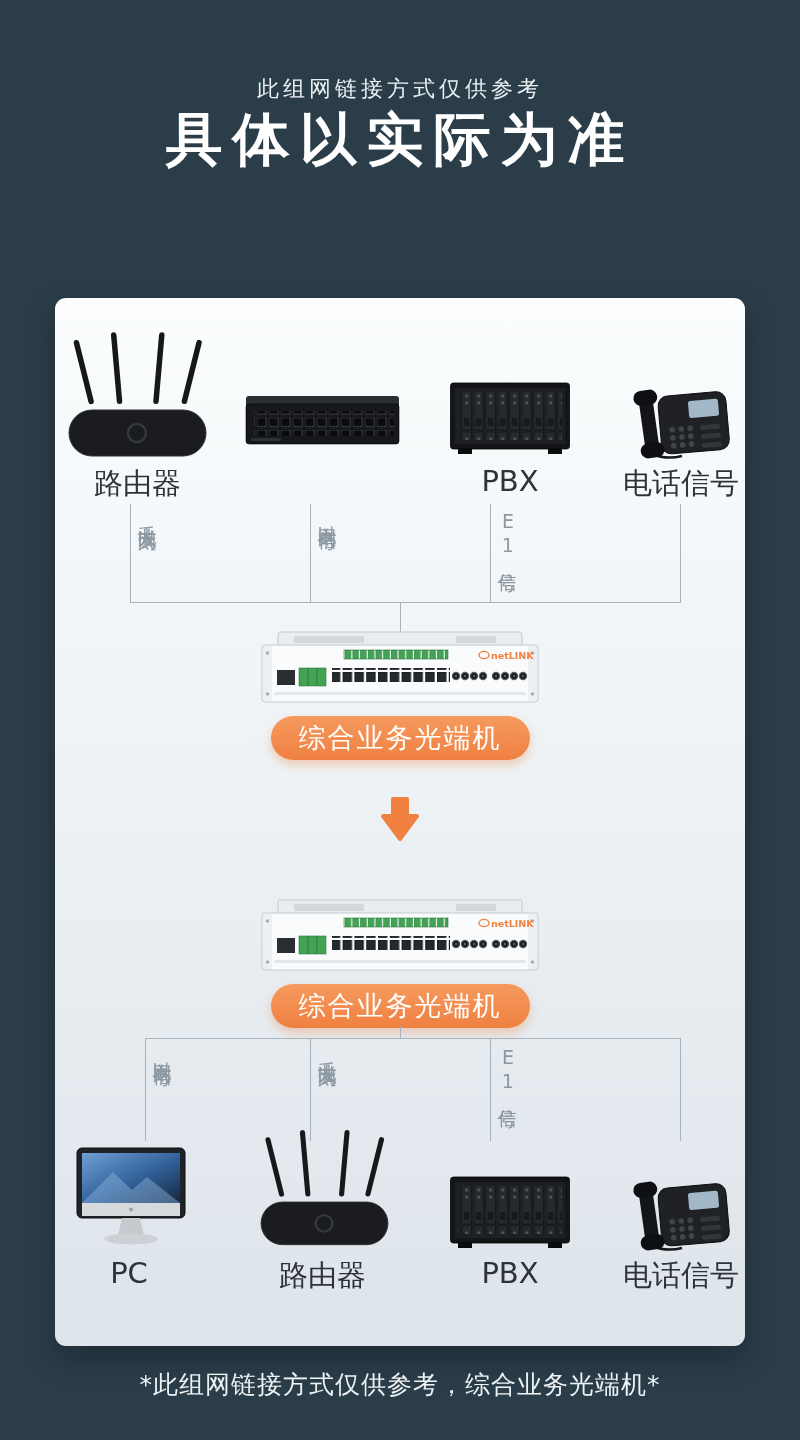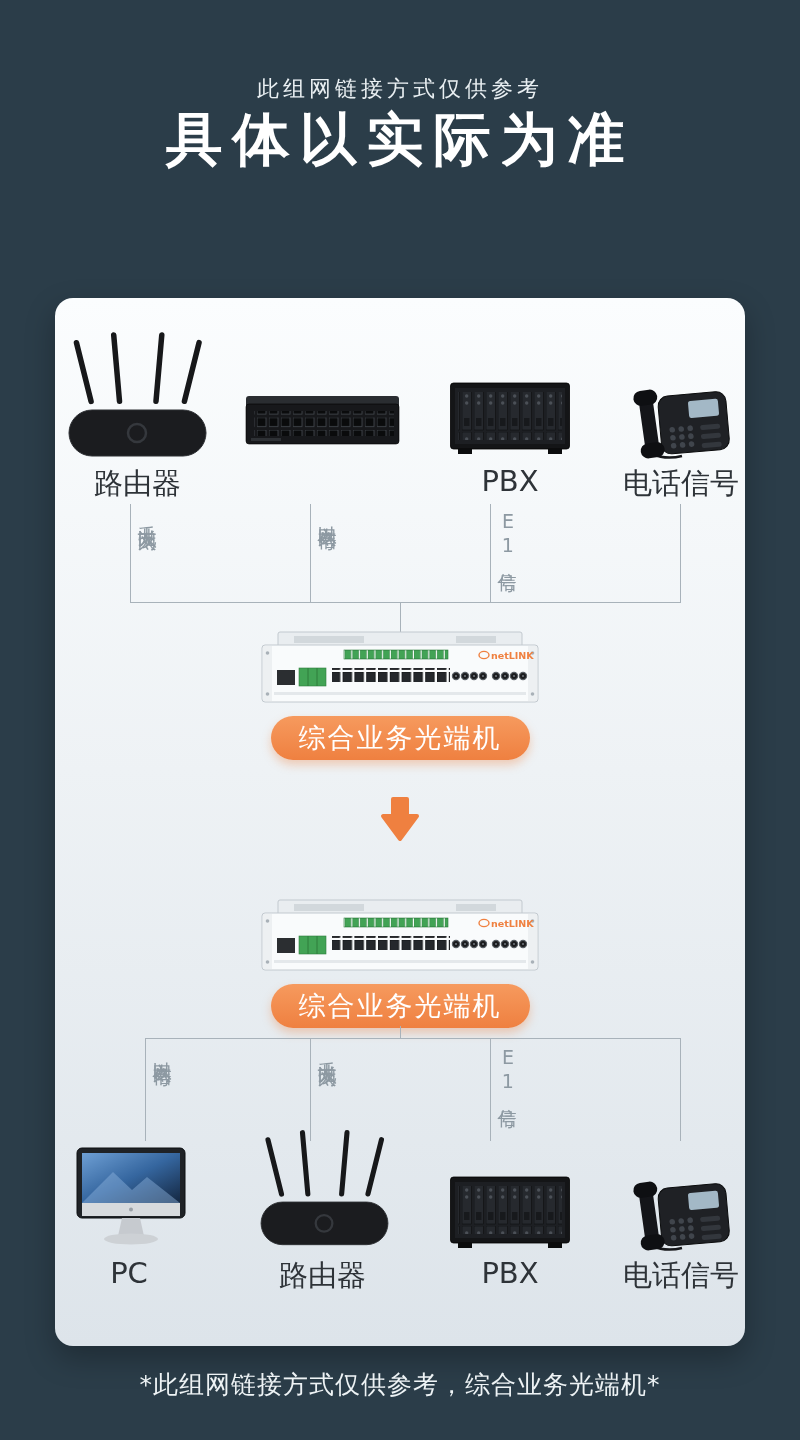--- a/index.html
+++ b/index.html
@@ -11,21 +11,21 @@
   }
   .kicker { position:absolute; top:74px; left:0; width:100%; text-align:center;
     color:#e9eff2; font-size:22px; letter-spacing:4px; }
   .title  { position:absolute; top:102px; left:0; width:100%; text-align:center;
     color:#ffffff; font-size:57px; font-weight:900; letter-spacing:10px; }
   .sub    { position:absolute; left:0; width:100%; text-align:center;
     color:#e2e9ed; font-size:27px; letter-spacing:1px; }
   .sub1 { top:196px; } .sub2 { top:233px; }
   .card {
     position:absolute; left:55px; top:298px; width:690px; height:1048px;
-    border-radius:18px;
+    border-radius:11px;
     background:linear-gradient(180deg, var(--card-top,#fbfdfe) 0%, #eef2f5 45%, var(--card-bottom,#dde4ea) 100%);
     box-shadow:0 12px 30px rgba(0,0,0,.28);
   }
   .abs { position:absolute; }
   .icon-box svg { width:100%; height:100%; display:block; }
   .dev-label { position:absolute; text-align:center; font-size:29px; color:#2e3338; }
   .vline { position:absolute; width:1px; background:var(--line,#a8b2ba); }
   .hline { position:absolute; height:1px; background:var(--line,#a8b2ba); }
   .vlabel { position:absolute; writing-mode:vertical-lr; text-orientation:upright;
     font-size:19px; color:#8d99a2; letter-spacing:2px; line-height:1.1; }

